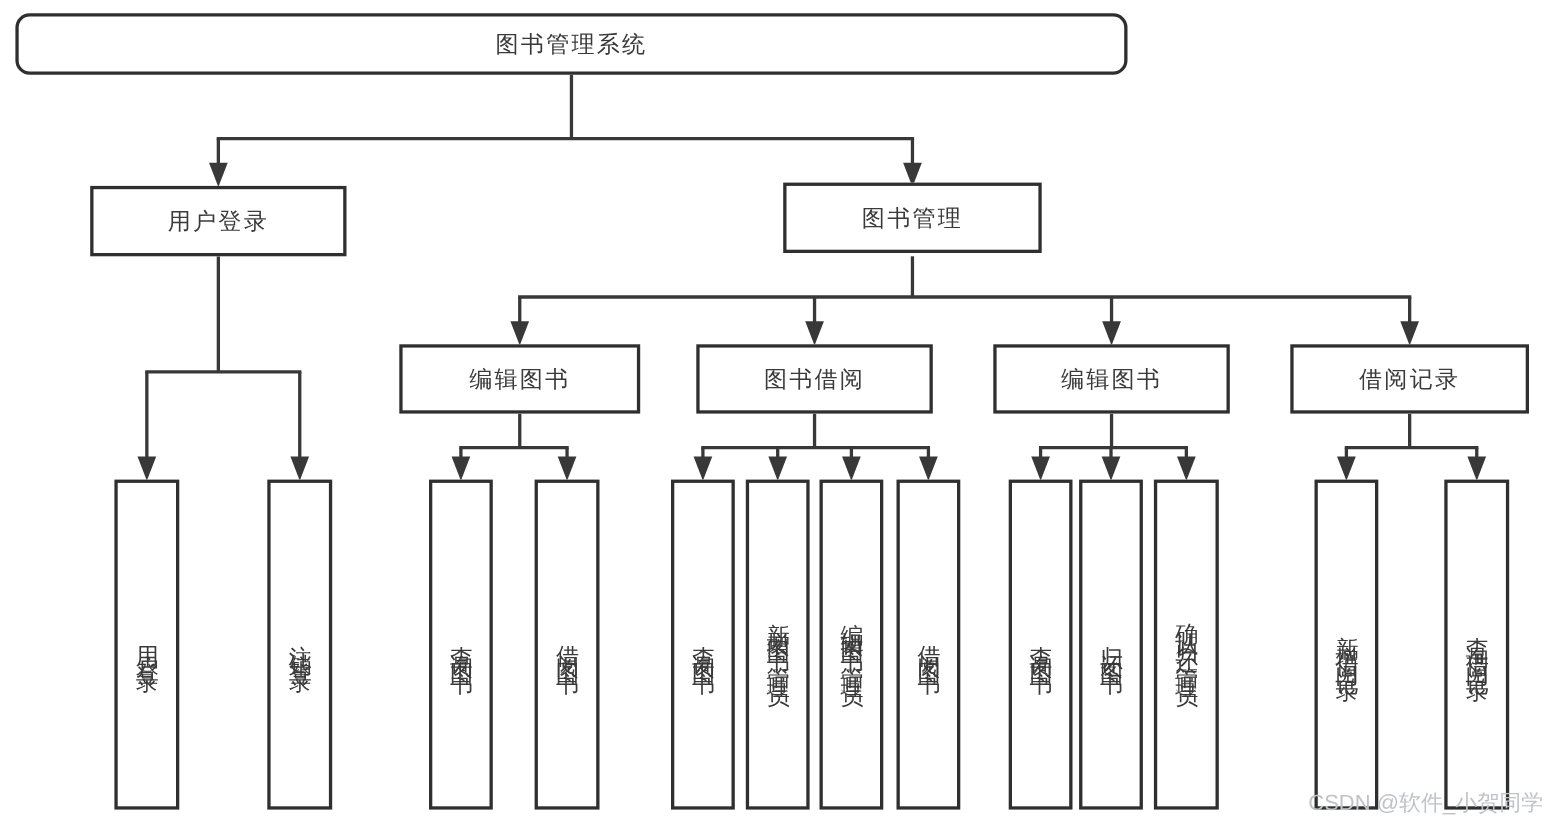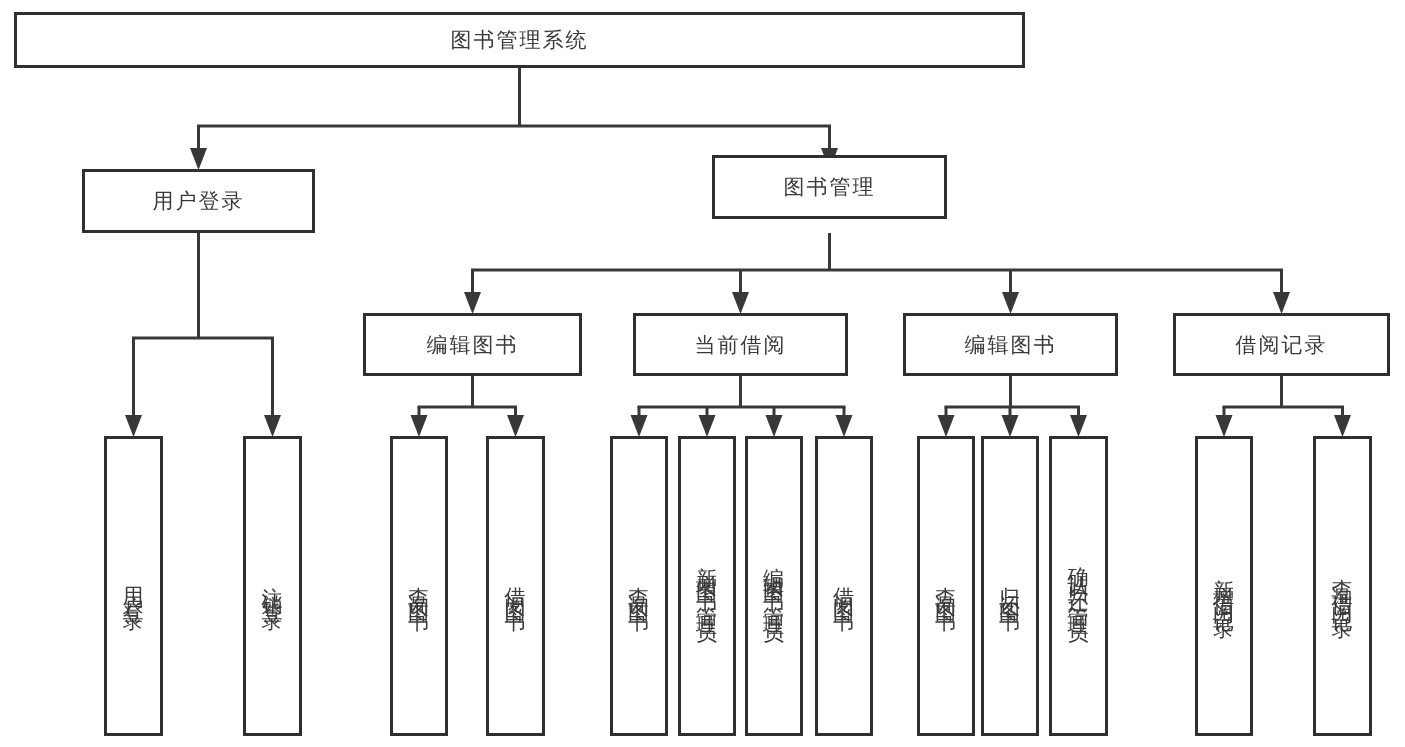--- a/index.html
+++ b/index.html
@@ -114,34 +114,34 @@
       <line x1="1078.5" y1="407" x2="1078.5" y2="420" class="cline"></line>
       <polygon points="1070,415 1087,415 1078.5,437" class="carrow"></polygon>
       <line x1="1281.5" y1="376" x2="1281.5" y2="407" class="cline"></line>
       <line x1="1222.5" y1="407" x2="1344" y2="407" class="cline"></line>
       <line x1="1224" y1="407" x2="1224" y2="420" class="cline"></line>
       <polygon points="1215.5,415 1232.5,415 1224,437" class="carrow"></polygon>
       <line x1="1342.5" y1="407" x2="1342.5" y2="420" class="cline"></line>
       <polygon points="1334,415 1351,415 1342.5,437" class="carrow"></polygon>
     </svg>
   <div id="nodes">
-      <div class="node" style="left: 14px; top: 12px; width: 1011px; height: 56px;">
+      <div class="node" style="left: 14px; top: 12px; width: 1011px; height: 56px; border-radius: 13px;">
         <span class="node-label">图书管理系统</span>
       </div>
       <div class="node" style="left: 82px; top: 169px; width: 233px; height: 64px;">
         <span class="node-label">用户登录</span>
       </div>
-      <div class="node" style="left: 712px; top: 155px; width: 235px; height: 64px;">
+      <div class="node" style="left: 712px; top: 166px; width: 235px; height: 64px;">
         <span class="node-label">图书管理</span>
       </div>
       <div class="node" style="left: 363px; top: 313px; width: 219px; height: 63px;">
         <span class="node-label">编辑图书</span>
       </div>
       <div class="node" style="left: 633px; top: 313px; width: 215px; height: 63px;">
-        <span class="node-label">当前借阅</span>
+        <span class="node-label">图书借阅</span>
       </div>
       <div class="node" style="left: 903px; top: 313px; width: 215px; height: 63px;">
         <span class="node-label">编辑图书</span>
       </div>
       <div class="node" style="left: 1173px; top: 313px; width: 217px; height: 63px;">
         <span class="node-label">借阅记录</span>
       </div>
       <div class="node vertical" style="left: 104px; top: 436px; width: 59px; height: 300px;">
         <span class="node-label">用户登录</span>
       </div>
@@ -175,13 +175,14 @@
       <div class="node vertical" style="left: 1049px; top: 436px; width: 59px; height: 300px;">
         <span class="node-label">确认归还（管理员）</span>
       </div>
       <div class="node vertical" style="left: 1195px; top: 436px; width: 58px; height: 300px;">
         <span class="node-label">新增借阅记录</span>
       </div>
       <div class="node vertical" style="left: 1313px; top: 436px; width: 59px; height: 300px;">
         <span class="node-label">查询借阅记录</span>
       </div>
     </div>
+  <div class="watermark">CSDN @软件_小贺同学</div>
 </div>
 
 </body></html>

